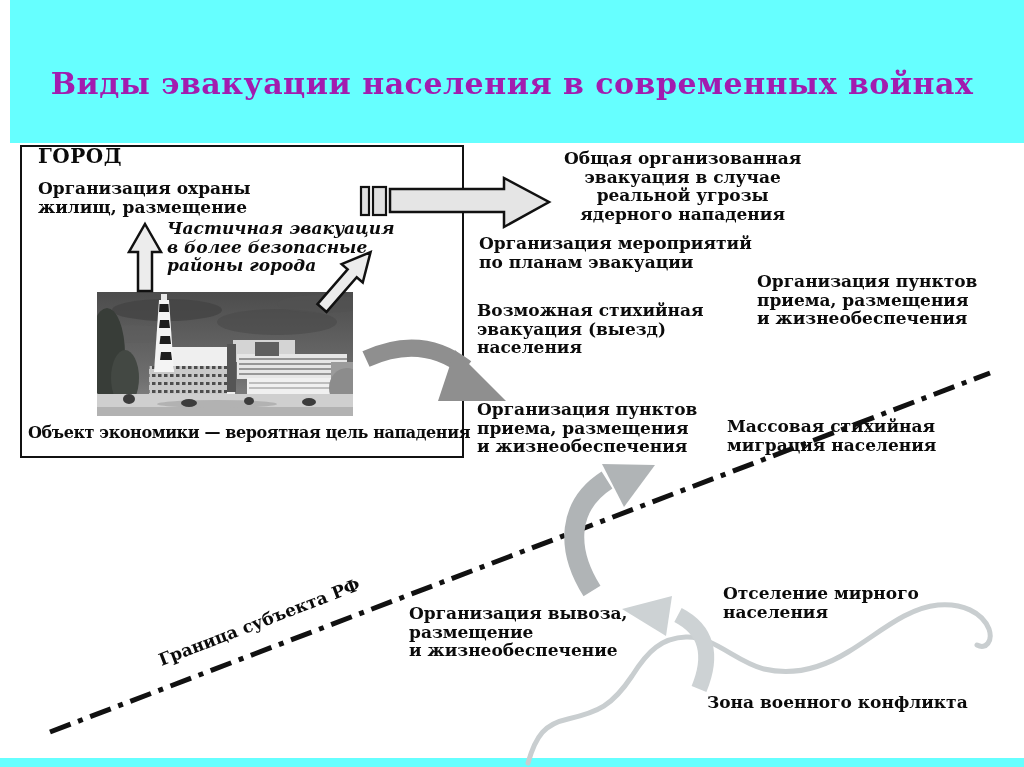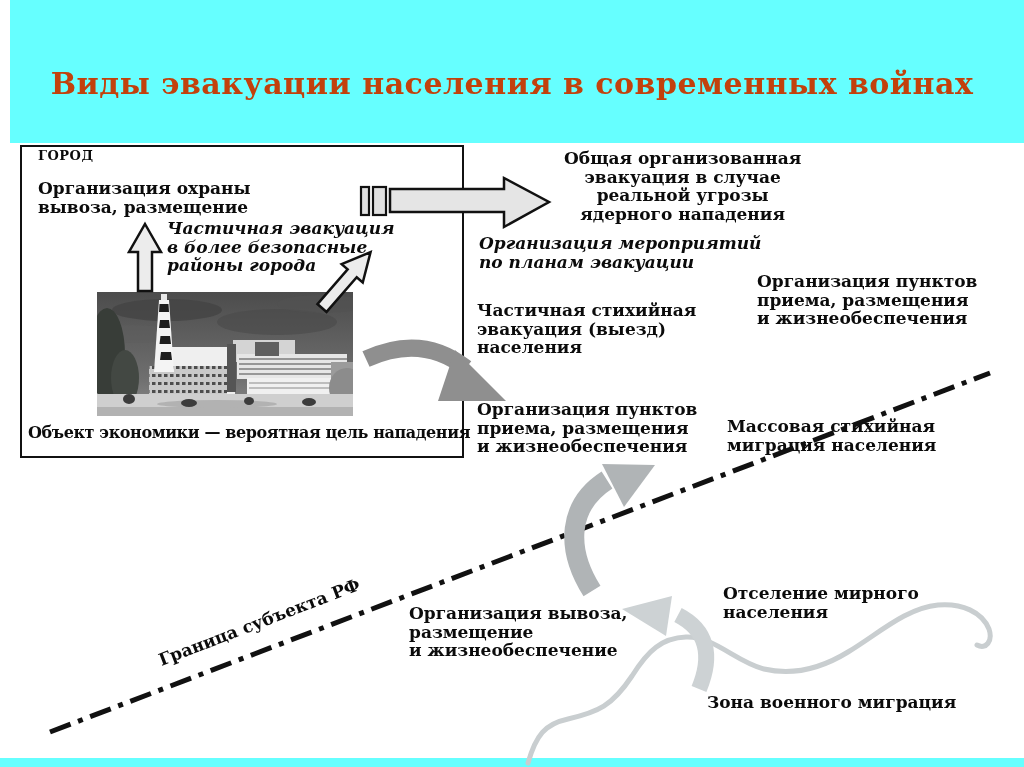--- a/index.html
+++ b/index.html
@@ -12,52 +12,52 @@
     position:absolute;left:10px;top:0;right:0;height:143px;
     background:#66FFFF;
   }
   .footer-band{
     position:absolute;left:0;right:0;bottom:0;height:9px;
     background:#66FFFF;
   }
   .slide-title{
     position:absolute;left:0;right:0;top:66px;
     text-align:center;
-    font-weight:bold;font-size:30px;color:#c2410c;
+    font-weight:bold;font-size:30px;color:#a21caf;
     letter-spacing:0.5px;
   }
   .lbl{
     position:absolute;
     font-weight:bold;font-size:17px;line-height:18.5px;
     color:#0b0b0b;white-space:pre-line;
   }
   .city-box{
     position:absolute;left:20px;top:145px;width:440px;height:309px;
     border:2.5px solid #111;background:transparent;
   }
-  .gorod-heading{font-size:13px;letter-spacing:0.5px;}
+  .gorod-heading{font-size:20px;letter-spacing:0.5px;}
   .photo-caption{font-size:16px;letter-spacing:-0.4px;white-space:nowrap;text-align:right;}
   .border-label{
     transform:rotate(-21deg);transform-origin:0 0;
   }
   .overlay-svg{position:absolute;left:0;top:0;pointer-events:none;}
   .photo{position:absolute;left:97px;top:292px;width:256px;height:124px;}
 </style>
 </head>
 <body>
 
 <div class="header-band"></div>
 <div class="footer-band"></div>
 
 <div class="slide-title">Виды эвакуации населения в современных войнах</div>
 
 <div class="city-box"></div>
 <div class="lbl gorod-heading" style="left:38px;top:147px;">ГОРОД</div>
 <div class="lbl" style="left:38px;top:179px;">Организация охраны
-вывоза, размещение</div>
+жилищ, размещение</div>
 <div class="lbl" style="left:167px;top:219px;font-style:italic;">Частичная эвакуация
 в более безопасные
 районы города</div>
 <div class="lbl photo-caption" style="left:28px;top:424px;">Объект экономики — вероятная цель нападения</div>
 
 <div class="photo">
 <svg width="256" height="124" viewBox="0 0 256 124" xmlns="http://www.w3.org/2000/svg">
   <defs>
     <linearGradient id="sky" x1="0" y1="0" x2="0" y2="1">
       <stop offset="0" stop-color="#4c4c4c"></stop>
@@ -117,40 +117,40 @@
     <ellipse cx="152" cy="109" rx="5" ry="4"></ellipse>
         <ellipse cx="212" cy="110" rx="7" ry="4"></ellipse>
   </g>
 </svg>
 </div>
 
 <div class="lbl" style="left:564px;top:149px;text-align:center;">Общая организованная
 эвакуация в случае
 реальной угрозы
 ядерного нападения</div>
-<div class="lbl" style="left:479px;top:234px;font-style:italic;">Организация мероприятий
+<div class="lbl" style="left:479px;top:234px;">Организация мероприятий
 по планам эвакуации</div>
 <div class="lbl" style="left:757px;top:272px;">Организация пунктов
 приема, размещения
 и жизнеобеспечения</div>
-<div class="lbl" style="left:477px;top:301px;">Частичная стихийная
+<div class="lbl" style="left:477px;top:301px;">Возможная стихийная
 эвакуация (выезд)
 населения</div>
 <div class="lbl" style="left:477px;top:400px;">Организация пунктов
 приема, размещения
 и жизнеобеспечения</div>
 <div class="lbl" style="left:727px;top:417px;">Массовая стихийная
 миграция населения</div>
 <div class="lbl border-label" style="left:156px;top:652px;">Граница субъекта РФ</div>
 <div class="lbl" style="left:409px;top:604px;">Организация вывоза,
 размещение
 и жизнеобеспечение</div>
 <div class="lbl" style="left:723px;top:584px;">Отселение мирного
 населения</div>
-<div class="lbl" style="left:707px;top:693px;">Зона военного миграция</div>
+<div class="lbl" style="left:707px;top:693px;">Зона военного конфликта</div>
 
 <svg class="overlay-svg" width="1024" height="767" viewBox="0 0 1024 767" xmlns="http://www.w3.org/2000/svg">
 
   <line x1="50" y1="732" x2="990" y2="373" stroke="#111" stroke-width="5" stroke-dasharray="22 8 5 8"></line>
 
   <path d="M 528,763 C 536,735 545,724 568,719 C 598,712 612,706 632,676
            C 648,650 662,638 686,637 C 714,636 736,662 764,669
            C 794,676 822,668 848,652 C 878,634 906,608 938,605
            C 962,603 982,612 989,629 C 993,641 986,650 977,645" fill="none" stroke="#c9ced0" stroke-width="5" stroke-linecap="round"></path>
 

